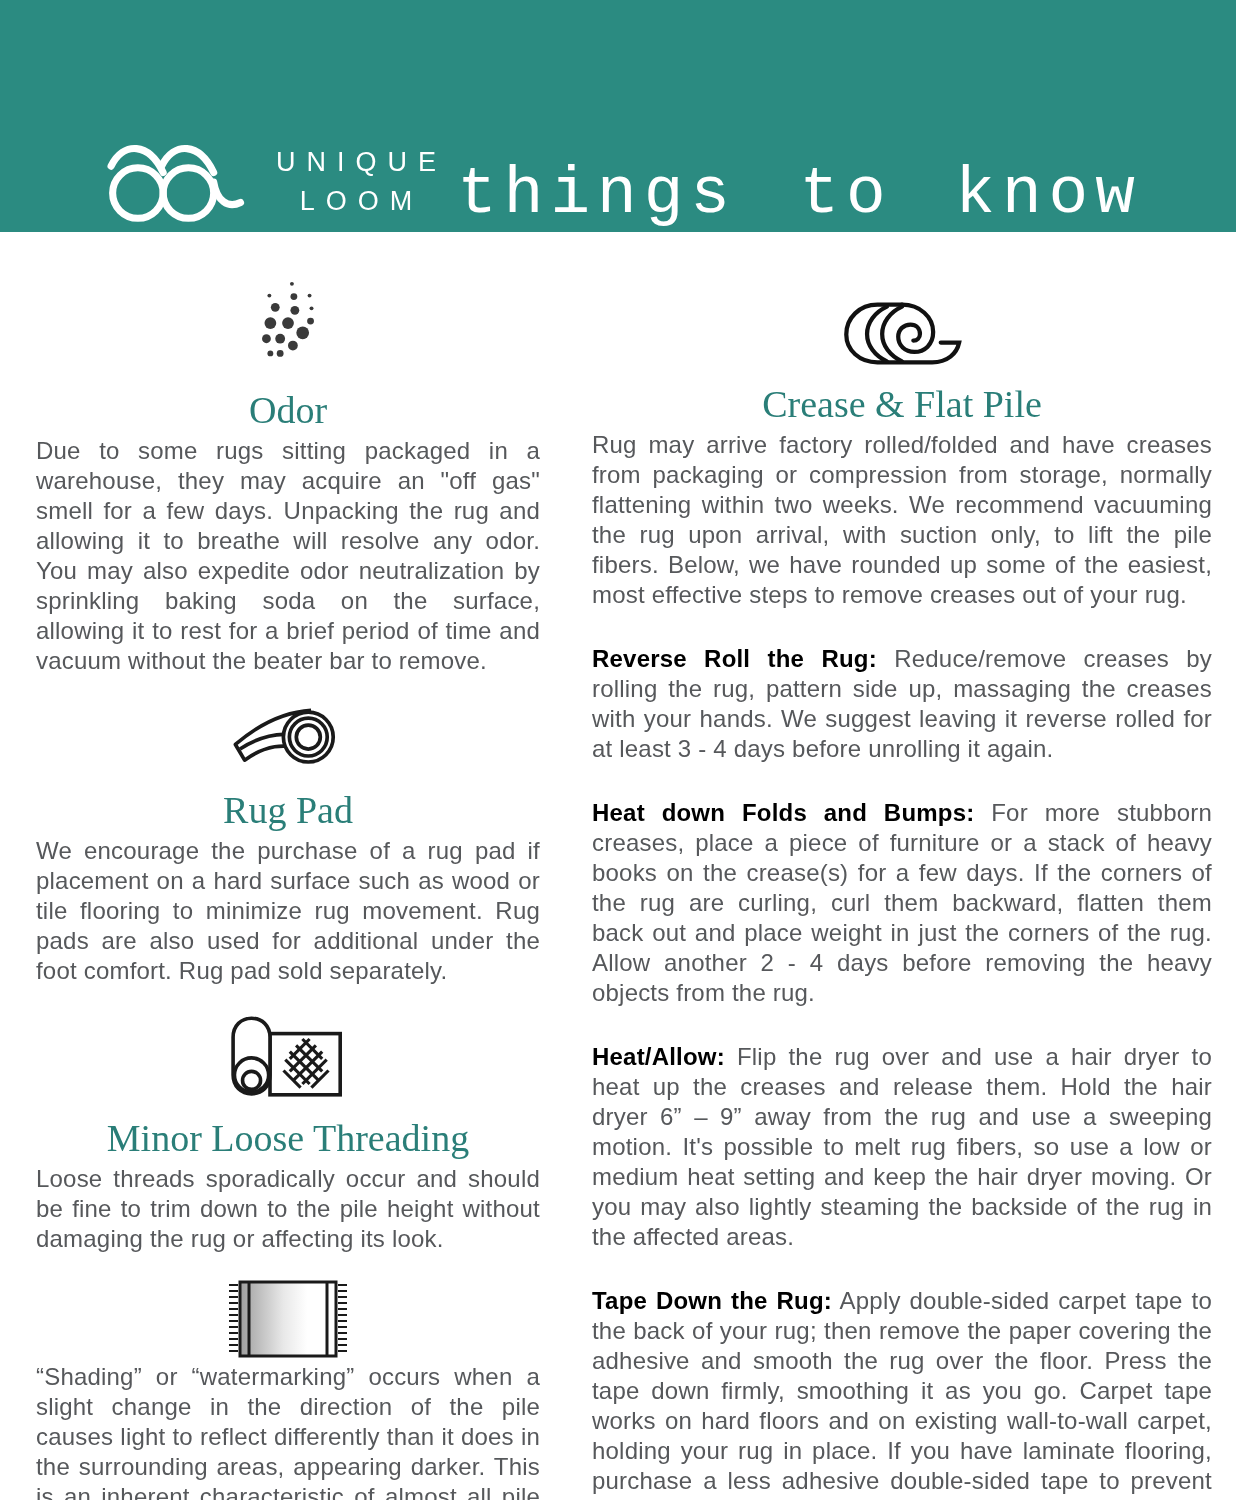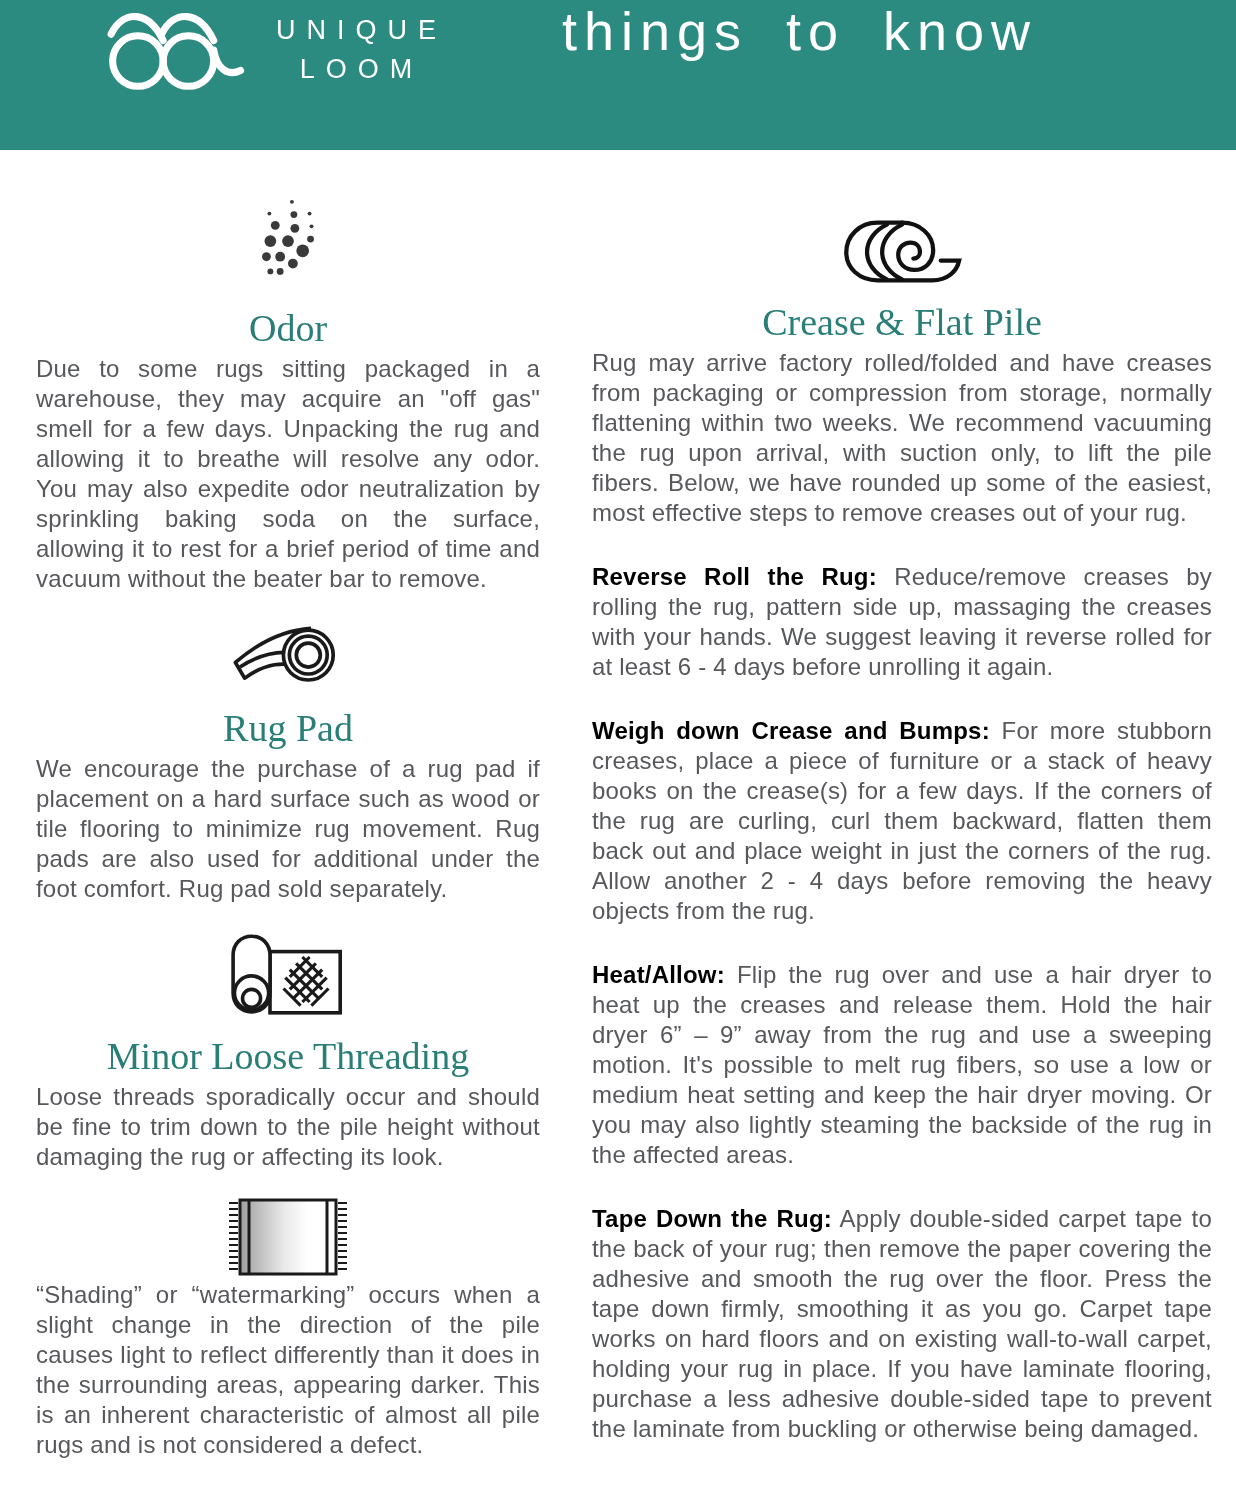--- a/index.html
+++ b/index.html
@@ -2,33 +2,33 @@
 <html><head>
 <meta charset="utf-8">
 <style>
   html,body{margin:0;padding:0;background:#ffffff;}
   .page{
     width:1236px;height:1500px;position:relative;overflow:hidden;
     font-family:"Liberation Sans","DejaVu Sans",sans-serif;background:#ffffff;
   }
   
   .header{
-    height:150px;background:#2b8b81;display:flex;align-items:flex-start;
+    height:232px;background:#2b8b81;display:flex;align-items:flex-end;
     padding:0 64px 0 100px;box-sizing:border-box;
   }
   .brand{display:flex;align-items:center;gap:26px;}
   .brand-loops{flex:0 0 auto;}
   .wordmark{
     color:#ffffff;text-align:center;font-size:27px;line-height:1.45;
     letter-spacing:11px;font-weight:400;
   }
   .page-title{
     flex:1;text-align:center;color:#ffffff;
-    font-family:Liberation Sans, sans-serif;
-    font-size:54px;letter-spacing:7px;word-spacing:16px;
+    font-family:Liberation Mono, monospace;
+    font-size:66px;letter-spacing:7px;word-spacing:16px;
     padding-right:20px;
   }
   
   .main{
     display:flex;align-items:center;
     padding:14px 24px 0 36px;box-sizing:border-box;height:1314px;
   }
   .col-left{width:532px;padding-right:28px;box-sizing:border-box;}
   .v-divider{width:2px;background:#b3b5b7;}
   .col-right{flex:1;padding-left:22px;box-sizing:border-box;}
@@ -183,23 +183,23 @@
               <path d="M66 5 H40 C21 5 7 19 7 36.5 C7 53 21 66 40 66 H98 C114 66 124 57 126.5 45 H107"></path>
               <path d="M50 7 C37 13 29 24 29 36 C29 48 37 59 50 65"></path>
               <path d="M66 7 C53 13 45 24 45 36 C45 48 53 59 66 65"></path>
               <path d="M66 5 C85 5 99 18 99 34 C99 47 90 55 79 55 C69 55 62 48 62 39 C62 31 68 26 75 26 C81 26 85 30 85 36 C85 40 82 43 78 43"></path>
             </svg>
           </span>
         </div>
         <h2>Crease &amp; Flat Pile</h2>
         <p class="body">Rug may arrive factory rolled/folded and have creases from packaging or compression from storage, normally flattening within two weeks. We recommend vacuuming the rug upon arrival, with suction only, to lift the pile fibers. Below, we have rounded up some of the easiest, most effective steps to remove creases out of your rug.</p>
 
-        <p class="body tip"><b>Reverse Roll the Rug:</b> <span>Reduce/remove creases by rolling the rug, pattern side up, massaging the creases with your hands. We suggest leaving it reverse rolled for at least 6 - 4 days before unrolling it again.</span></p>
-
-        <p class="body tip"><b>Weigh down Crease and Bumps:</b> <span>For more stubborn creases, place a piece of furniture or a stack of heavy books on the crease(s) for a few days. If the corners of the rug are curling, curl them backward, flatten them back out and place weight in just the corners of the rug. Allow another 2 - 4 days before removing the heavy objects from the rug.</span></p>
+        <p class="body tip"><b>Reverse Roll the Rug:</b> <span>Reduce/remove creases by rolling the rug, pattern side up, massaging the creases with your hands. We suggest leaving it reverse rolled for at least 3 - 4 days before unrolling it again.</span></p>
+
+        <p class="body tip"><b>Heat down Folds and Bumps:</b> <span>For more stubborn creases, place a piece of furniture or a stack of heavy books on the crease(s) for a few days. If the corners of the rug are curling, curl them backward, flatten them back out and place weight in just the corners of the rug. Allow another 2 - 4 days before removing the heavy objects from the rug.</span></p>
 
         <p class="body tip"><b>Heat/Allow:</b> <span>Flip the rug over and use a hair dryer to heat up the creases and release them. Hold the hair dryer 6” – 9” away from the rug and use a sweeping motion. It's possible to melt rug fibers, so use a low or medium heat setting and keep the hair dryer moving. Or you may also lightly steaming the backside of the rug in the affected areas.</span></p>
 
         <p class="body tip"><b>Tape Down the Rug:</b> <span>Apply double-sided carpet tape to the back of your rug; then remove the paper covering the adhesive and smooth the rug over the floor. Press the tape down firmly, smoothing it as you go. Carpet tape works on hard floors and on existing wall-to-wall carpet, holding your rug in place. If you have laminate flooring, purchase a less adhesive double-sided tape to prevent the laminate from buckling or otherwise being damaged.</span></p>
       </div>
 
     </div>
   </div>
 </div>
 

